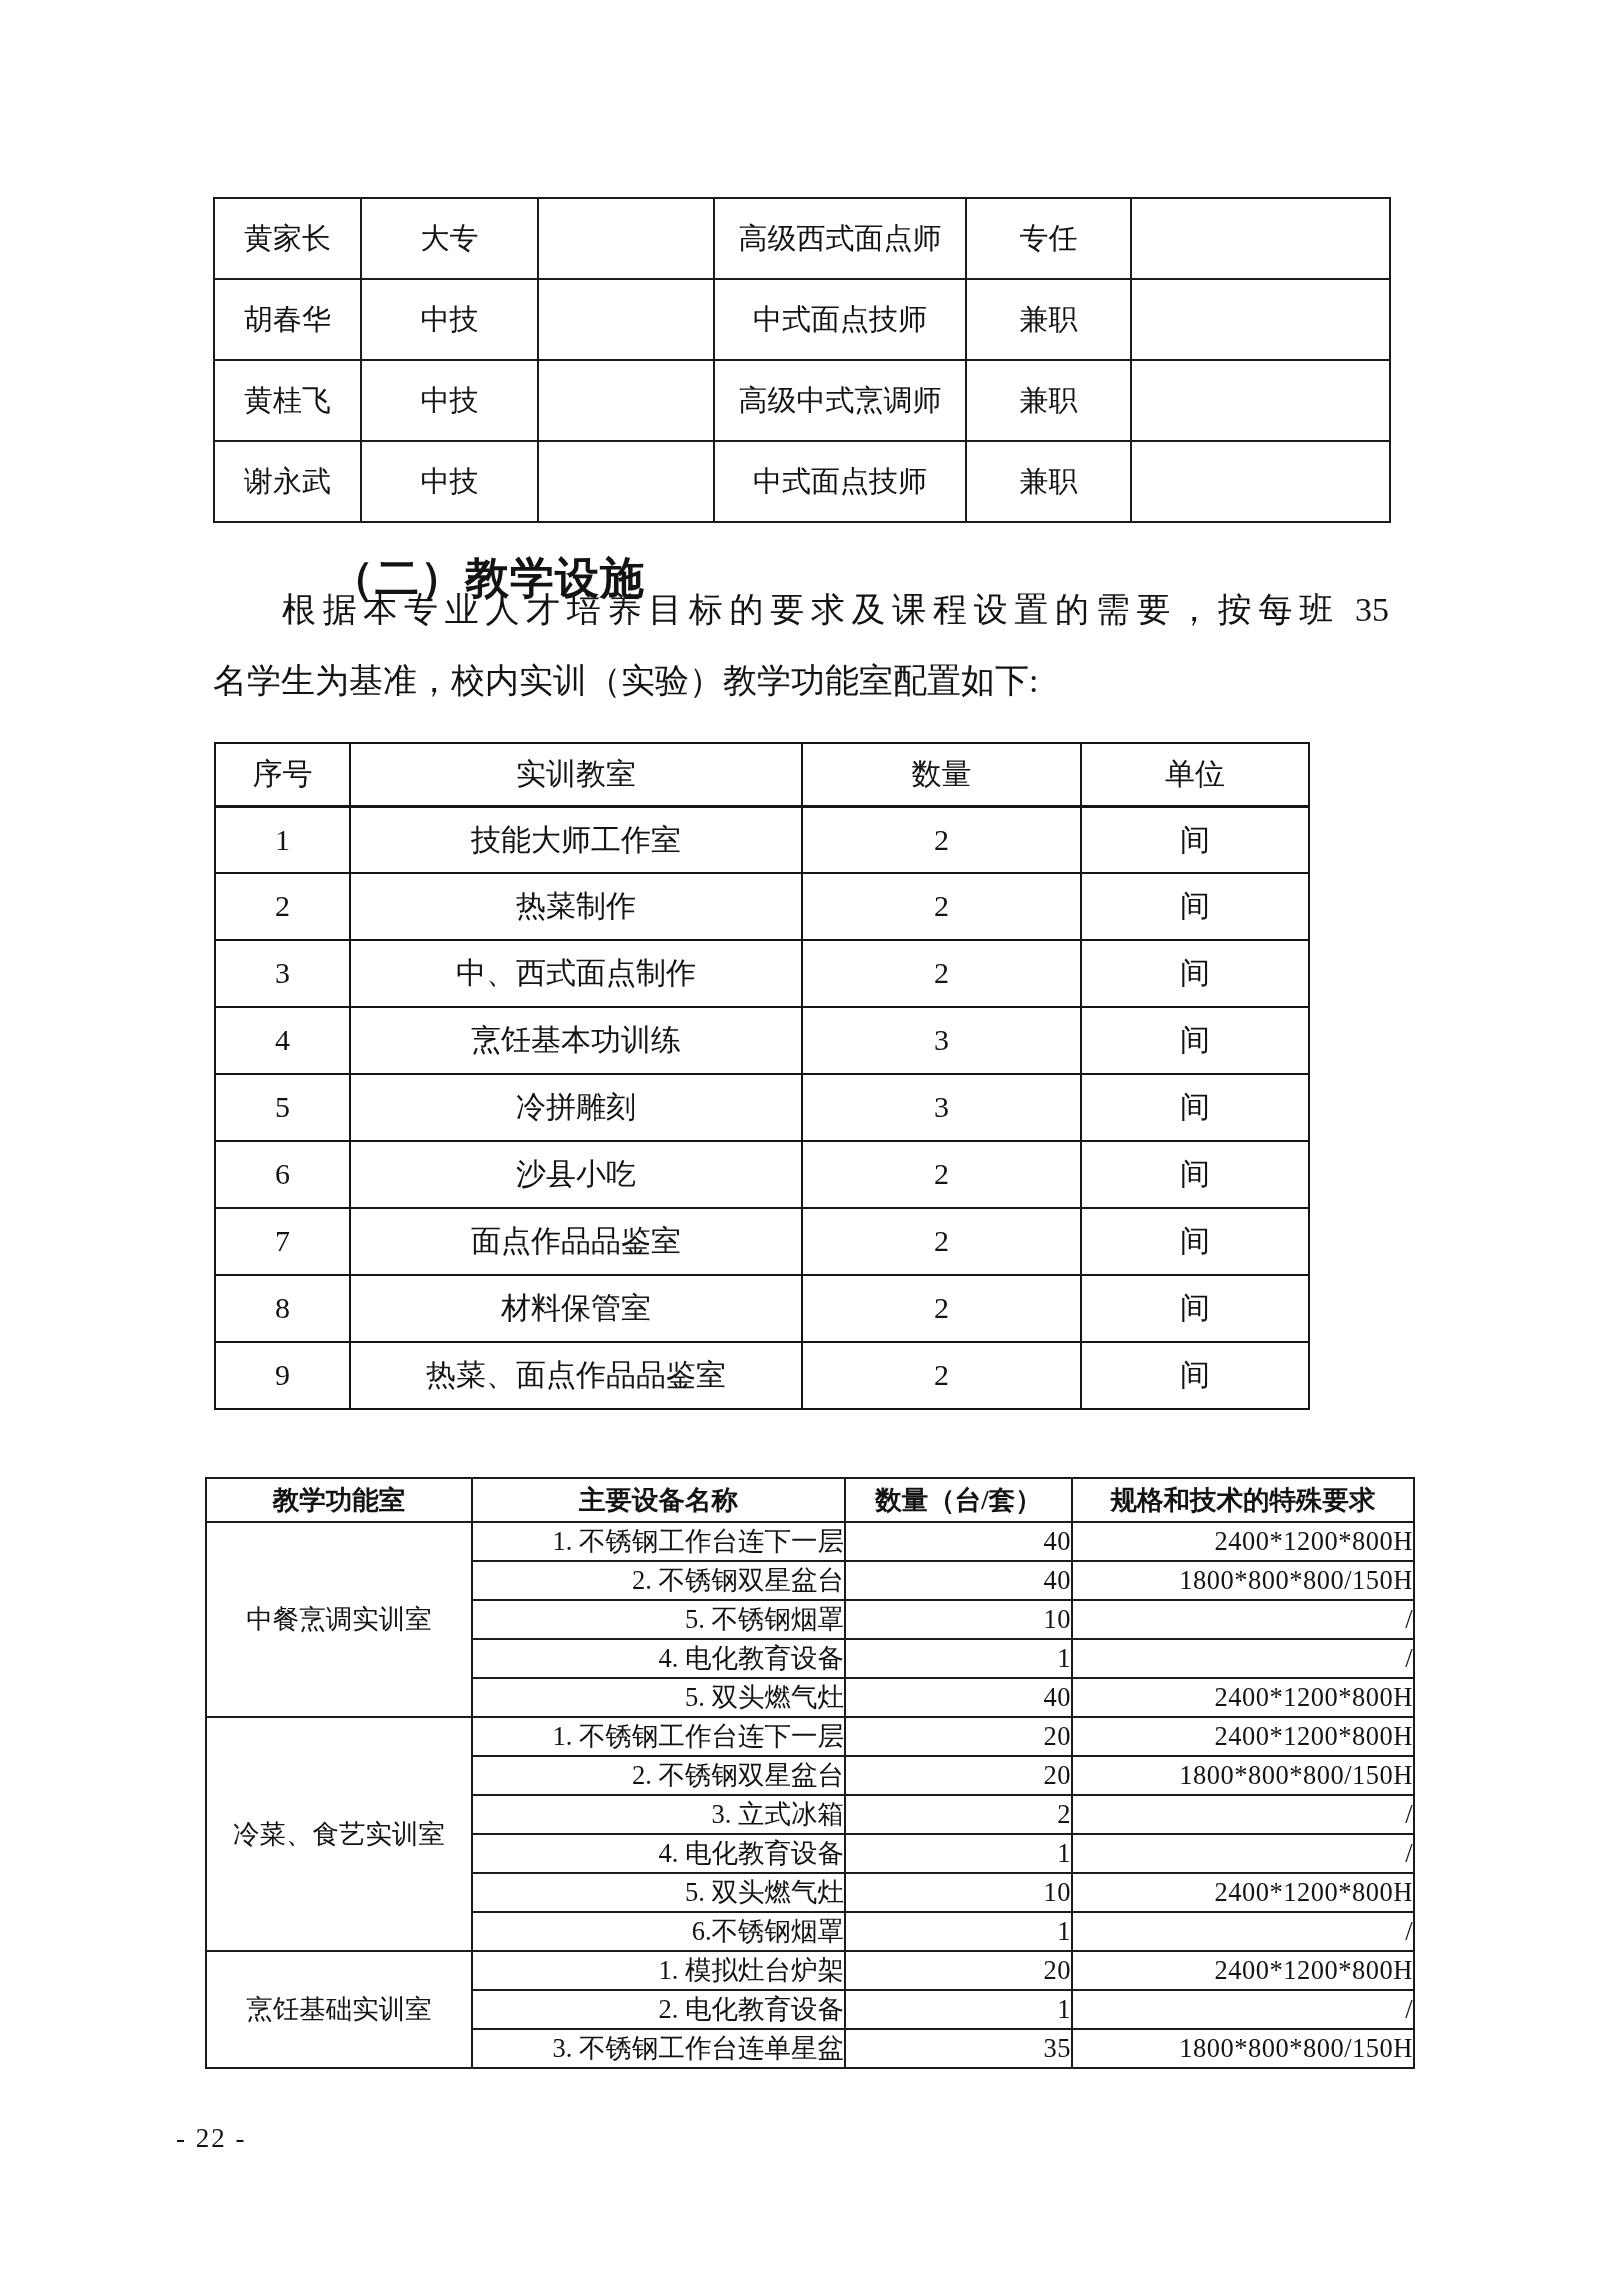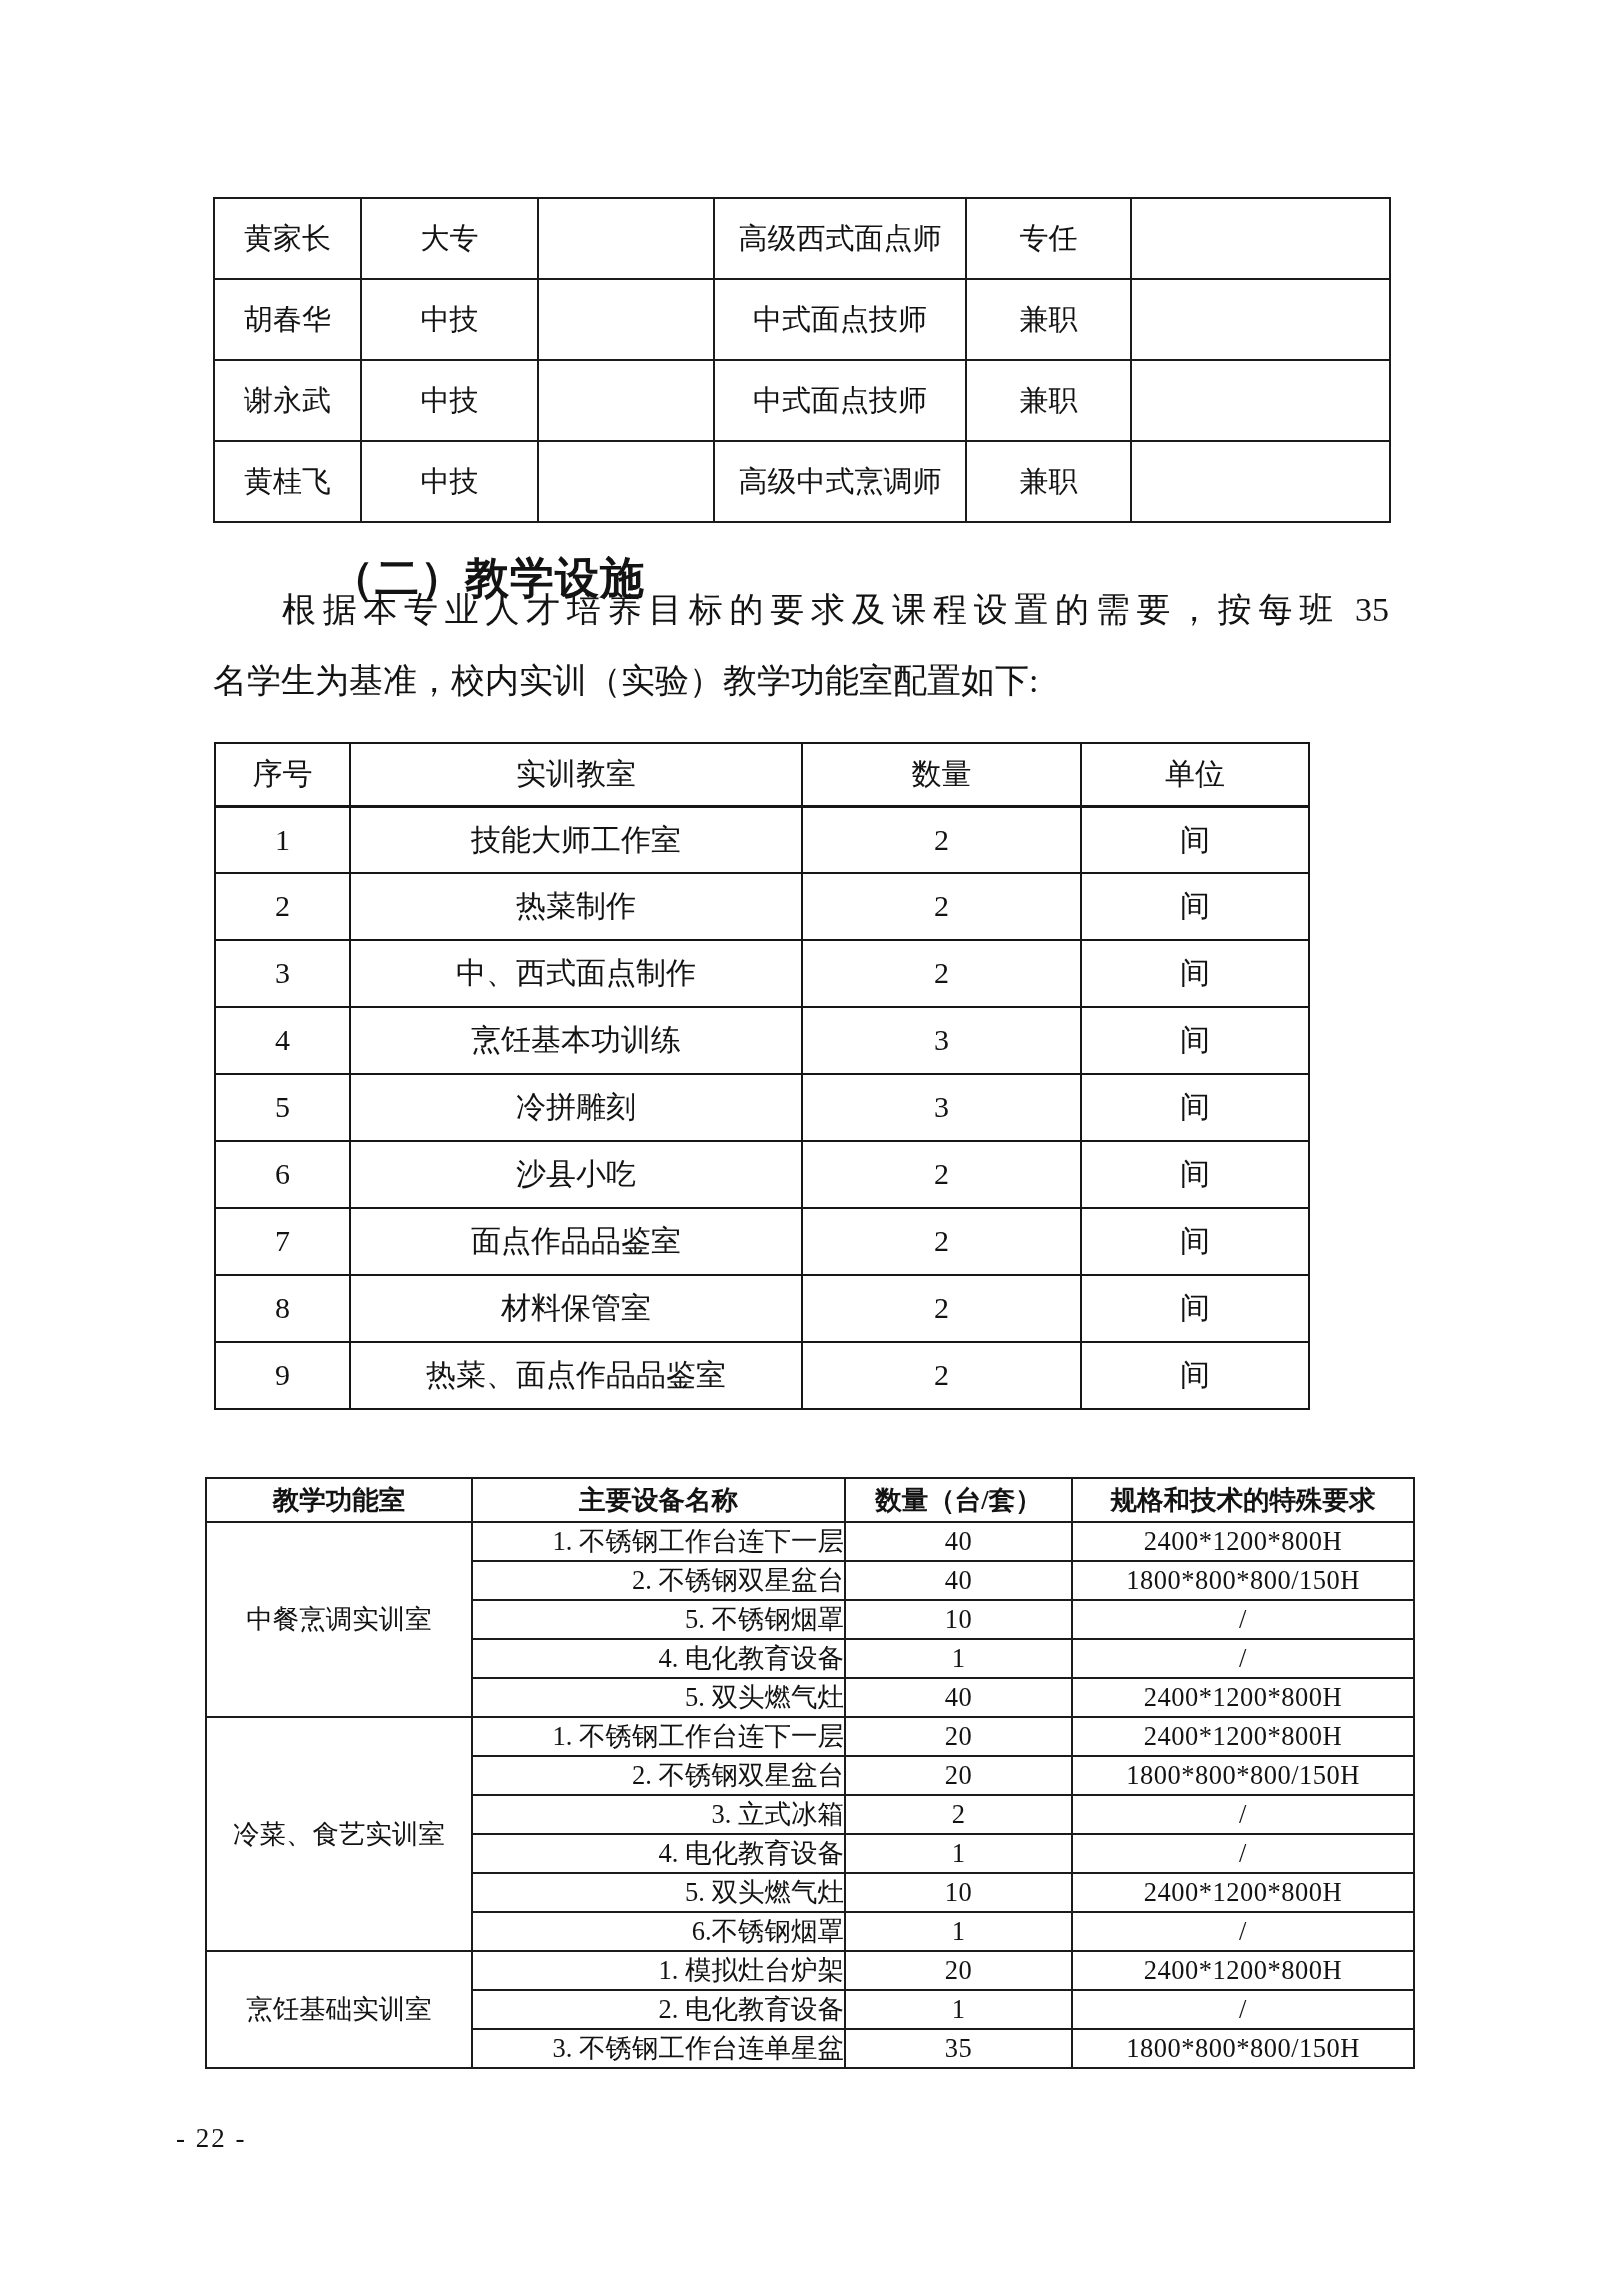--- a/index.html
+++ b/index.html
@@ -33,21 +33,21 @@
   .t-mid tr.hdr-row td{border-bottom-width:3.9px;text-align:center;}
   
   .t-bot{font-size:26.5px;}
   .t-bot td{border:2px solid #1b1b1b;}
   .t-bot tr{height:39px;}
   .t-bot tr.hdr-row{height:44px;}
   .t-bot tr.hdr-row td{font-weight:bold;border-bottom-width:2.9px;border-top-width:2.9px;margin-left:24px;}
   .t-bot td.name-cell{text-align:right;padding-left:11.8px;}
   .t-bot tr.group-first td{border-top-width:2.9px;}
   .t-bot td.room-cell{border-left-width:2.9px;}
-  .t-bot td.spec-cell,.t-bot td.qty-cell{letter-spacing:0.5px;}
+  .t-bot td.spec-cell,.t-bot td.qty-cell{letter-spacing:0.5px;text-align:right;}
   .t-bot td:last-child{border-right-width:2.9px;}
   .t-bot tr:last-child td{border-bottom-width:2.9px;}
   
   .sec-heading{
     left:330px;top:549px;
     font-size:44px;font-weight:bold;
     letter-spacing:1px;
     white-space:nowrap;
   }
   .para-line{
@@ -93,32 +93,32 @@
       </tr>
       <tr>
         <td>胡春华</td>
         <td>中技</td>
         <td></td>
         <td>中式面点技师</td>
         <td>兼职</td>
         <td></td>
       </tr>
       <tr>
+        <td>黄桂飞</td>
+        <td>中技</td>
+        <td></td>
+        <td>高级中式烹调师</td>
+        <td>兼职</td>
+        <td></td>
+      </tr>
+      <tr>
         <td>谢永武</td>
         <td>中技</td>
         <td></td>
         <td>中式面点技师</td>
-        <td>兼职</td>
-        <td></td>
-      </tr>
-      <tr>
-        <td>黄桂飞</td>
-        <td>中技</td>
-        <td></td>
-        <td>高级中式烹调师</td>
         <td>兼职</td>
         <td></td>
       </tr>
     </tbody>
 </table>
 
 <div class="abs sec-heading">（二）教学设施</div>
 
 <div class="abs para-line l1">根据本专业人才培养目标的要求及课程设置的需要，按每班 35</div>
 <div class="abs para-line l2">名学生为基准，校内实训（实验）教学功能室配置如下:</div>

